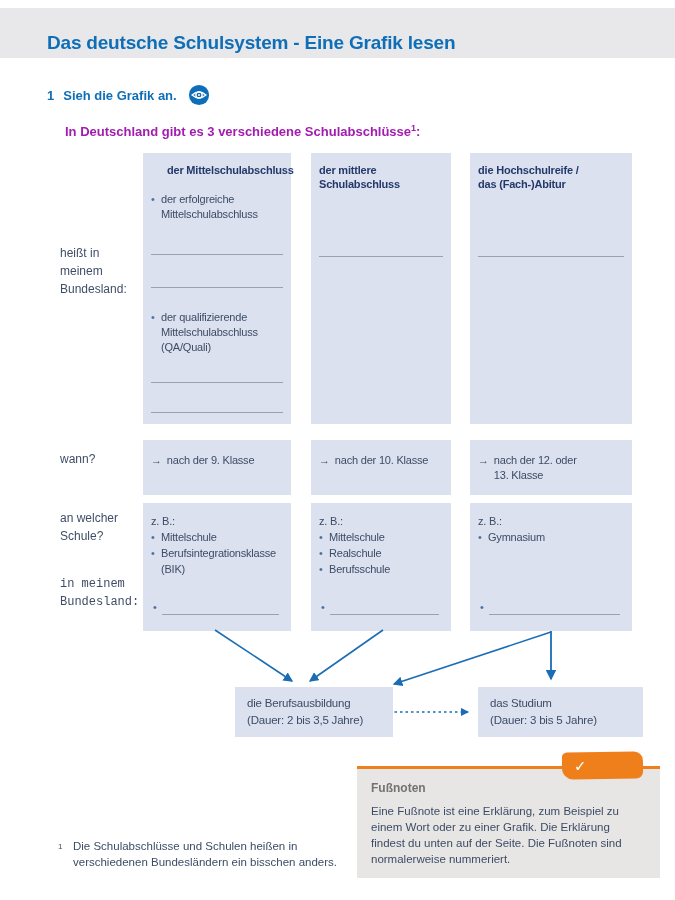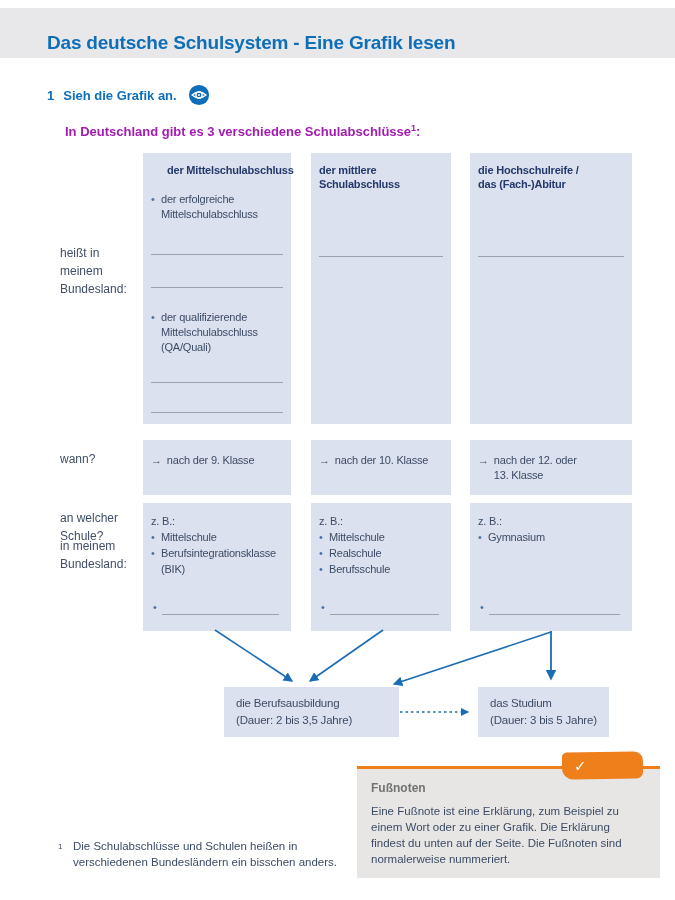--- a/index.html
+++ b/index.html
@@ -53,22 +53,22 @@
   .wann-flex{display:flex;gap:5px;padding-top:3px;}
   .arrow-glyph{flex:0 0 auto;}
 
   .zb{line-height:16px;}
   .blank-bullet{position:absolute;left:10px;right:12px;bottom:16px;display:flex;}
   .blank-bullet .bdot{color:#4a72a8;margin-right:5px;}
   .blank-bullet .bline{flex:1;border-bottom:1px solid #9aa3ad;}
 
   
   .outcome{background:#dbe1ee;box-sizing:border-box;padding:8px 12px;font-size:11.5px;line-height:17px;color:#3c4c66;letter-spacing:-0.2px;}
-  .outcome-ausbildung{left:224px;top:687px;width:175px;height:50px;}
-  .outcome-studium{left:478px;top:687px;width:131px;height:50px;}
+  .outcome-ausbildung{left:235px;top:687px;width:158px;height:50px;}
+  .outcome-studium{left:478px;top:687px;width:165px;height:50px;}
 
   
   .arrows-svg{left:0;top:0;width:675px;height:900px;pointer-events:none;}
 
   
   .fn-box{left:357px;top:766px;width:303px;height:112px;background:#e7e6e4;border-top:3px solid #ef7f1a;box-sizing:border-box;padding:12px 14px;}
   .fn-title{color:#737373;font-weight:bold;font-size:12px;margin-bottom:8px;}
   .fn-body{font-size:11.5px;line-height:16px;color:#3c4c66;}
   .fn-badge{left:562px;top:752px;width:81px;height:27px;background:#ef7f1a;border-radius:5px 9px 7px 11px;transform:rotate(-0.8deg);display:flex;align-items:center;}
   .fn-check{color:#ffffff;font-weight:bold;font-size:15px;margin-left:12px;}
@@ -104,21 +104,21 @@
 <div class="abs row-label" style="left:60px;top:244px;">
   <div>heißt in</div>
   <div>meinem</div>
   <div>Bundesland:</div>
 </div>
 <div class="abs row-label" style="left:60px;top:450px;">wann?</div>
 <div class="abs row-label" style="left:60px;top:509px;">
   <div>an welcher</div>
   <div>Schule?</div>
 </div>
-<div class="abs row-label" style="left:60px;top:537px;">
+<div class="abs row-label" style="left:60px;top:575px;font-family:Liberation Mono, monospace;">
   <div>in meinem</div>
   <div>Bundesland:</div>
 </div>
 
 <div class="abs box col1 row1">
   <div class="box-title">
     <div class="tl">der Mittelschulabschluss</div>
   </div>
   <div class="item" style="margin-top:15px;">der erfolgreiche Mittelschulabschluss</div>
   <div class="blank fill-32"></div>

